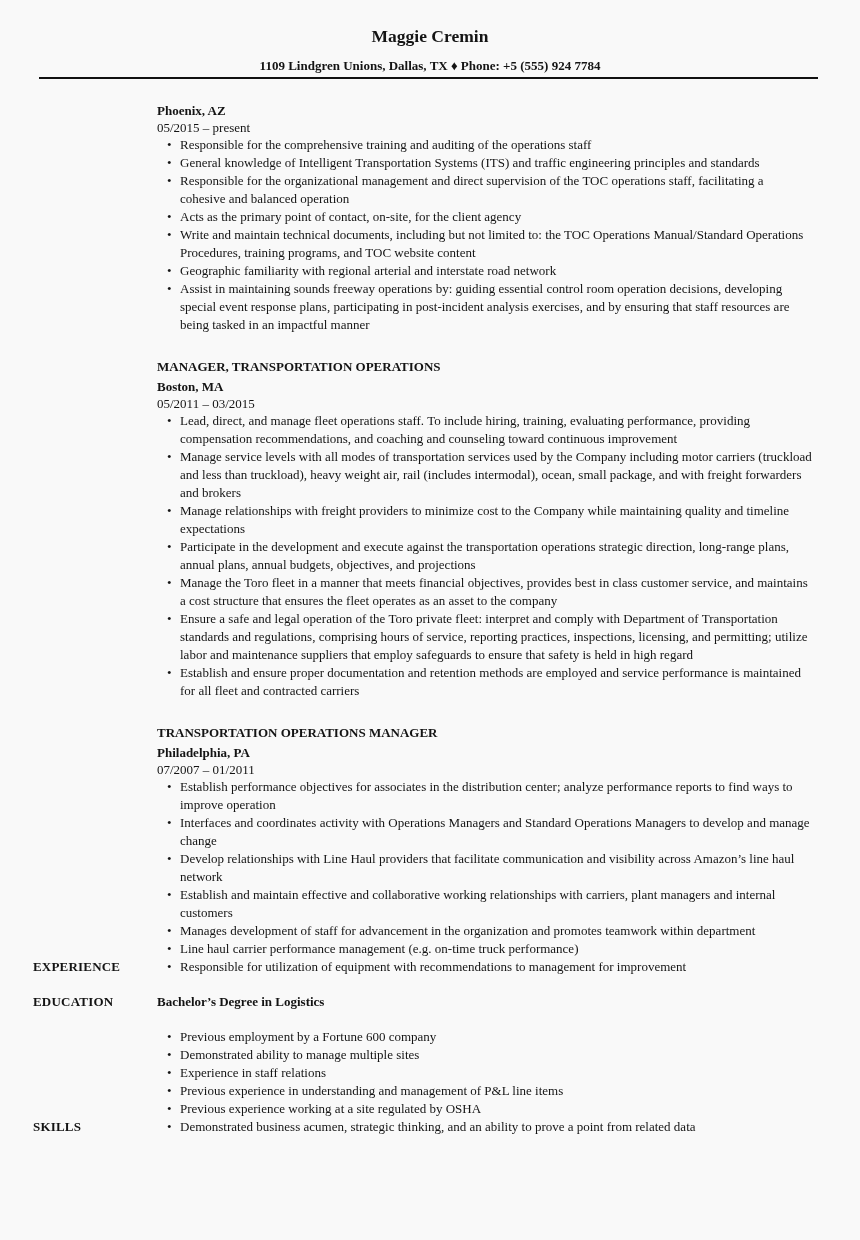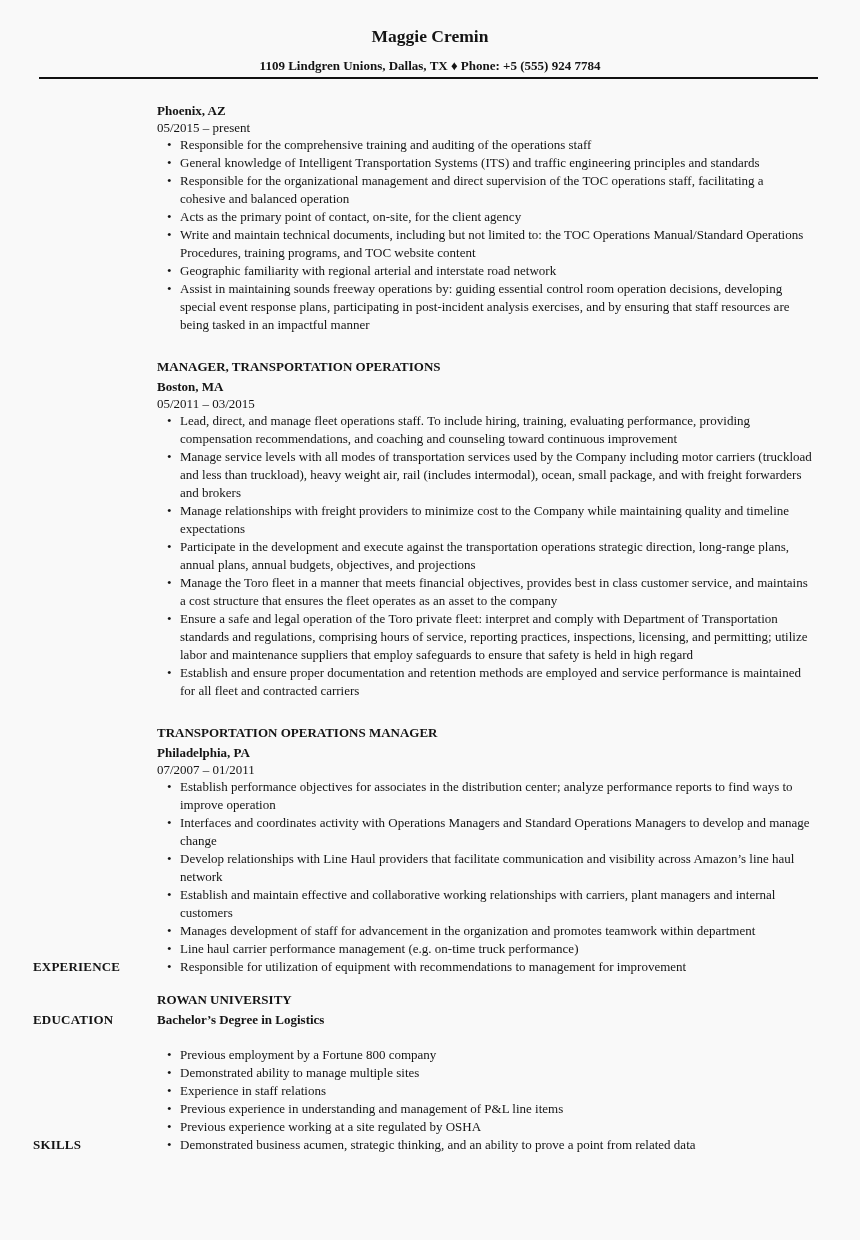--- a/index.html
+++ b/index.html
@@ -159,30 +159,29 @@
         <li>Responsible for utilization of equipment with recommendations to management for improvement</li>
       </ul>
     </div>
 
   </div>
 </div>
 
 <div class="section-row education">
   <div class="section-label">EDUCATION</div>
   <div class="section-content">
-    <div class="edu-school">ROWAN UNIVERSITY</div>
     <div class="edu-degree">Bachelor’s Degree in Logistics</div>
   </div>
 </div>
 
 <div class="section-row skills">
   <div class="section-label">SKILLS</div>
   <div class="section-content">
     <ul class="bullet-list" style="margin-top:0;">
-      <li>Previous employment by a Fortune 800 company</li>
+      <li>Previous employment by a Fortune 600 company</li>
       <li>Demonstrated ability to manage multiple sites</li>
       <li>Experience in staff relations</li>
       <li>Previous experience in understanding and management of P&amp;L line items</li>
       <li>Previous experience working at a site regulated by OSHA</li>
       <li>Demonstrated business acumen, strategic thinking, and an ability to prove a point from related data</li>
     </ul>
   </div>
 </div>
 
 </body></html>

